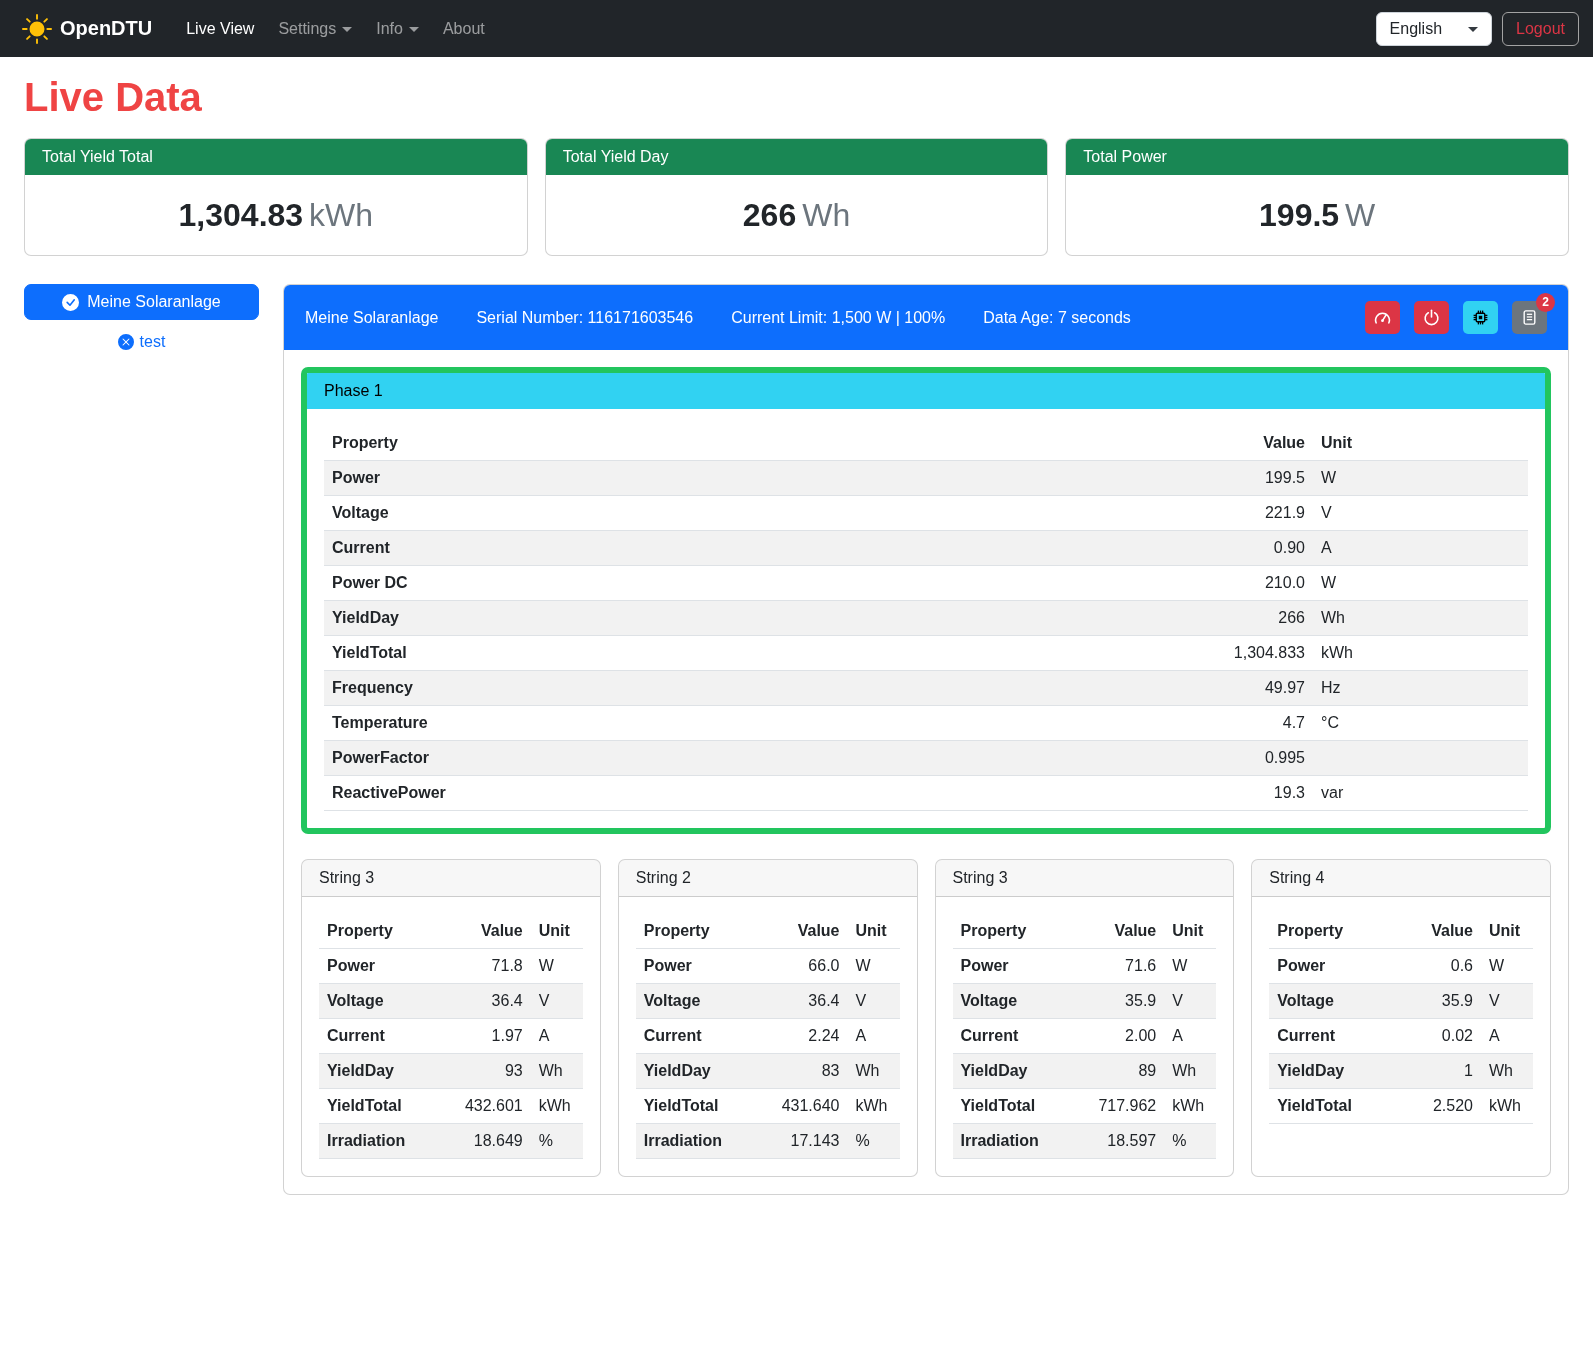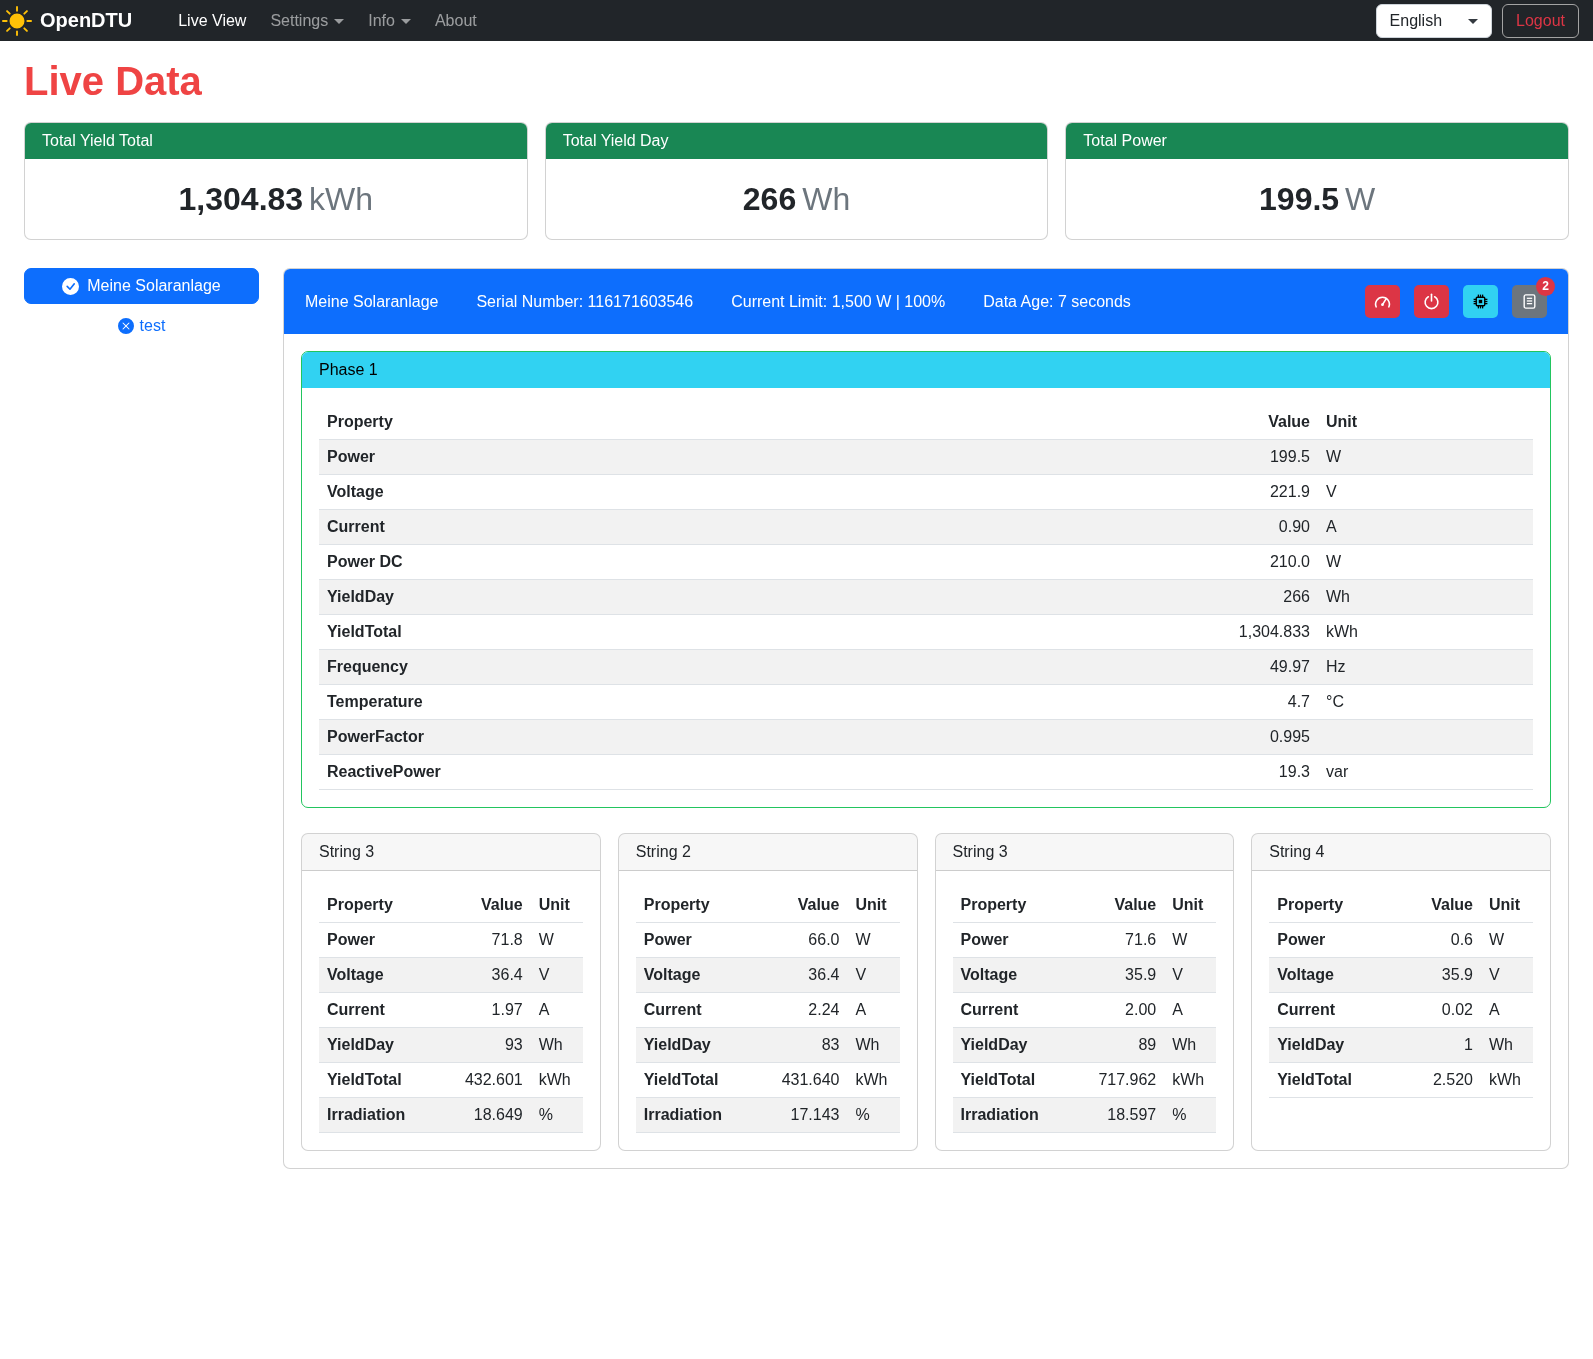--- a/index.html
+++ b/index.html
@@ -10,25 +10,24 @@
     background: #fff;
     font-family: "Liberation Sans", "DejaVu Sans", sans-serif;
     color: #212529;
     font-size: 16px;
   }
   [data-interactable="true"] { cursor: pointer; }
 
   
   .navbar {
     background: #212529;
-    height: 41px;
+    height: 57px;
     display: flex;
     align-items: center;
-    padding: 0 14px 0 2px;
-    gap: 12px;
+    padding: 0 14px 0 22px;
   }
   .brand { display:flex; align-items:center; gap:8px; color:#fff; font-size:20px; font-weight:700; margin-right:24px; }
   .nav-links { display:flex; align-items:center; gap:4px;justify-content:flex-end; }
   .nav-link { color: rgba(255,255,255,.55); padding: 8px 10px; font-size:16px; display:flex; align-items:center; gap:6px; }
   .nav-link.active { color:#fff; }
   .caret {
     display:inline-block; width:0; height:0;
     border-top:5px solid currentColor;
     border-left:5px solid transparent;
     border-right:5px solid transparent;
@@ -83,21 +82,21 @@
   .btn-cyan { background:#31d2f2; }
   .btn-gray { background:#6c757d; }
   .event-badge {
     position:absolute; top:-8px; right:-8px; background:#dc3545; color:#fff;
     min-width:19px; height:19px; border-radius:10px; font-size:12px; line-height:19px;
     text-align:center; padding:0 4px; font-weight:700;
   }
   .inverter-body { padding:17px; }
 
   
-  .phase-card { border:1px solid #22c55e; border-radius:7px; margin-bottom:25px; background:#fff; overflow:hidden; }
+  .phase-card { border:6px solid #22c55e; border-radius:7px; margin-bottom:25px; background:#fff; overflow:hidden; }
   .phase-card-header { background:#31d2f2; color:#000; padding:9px 17px; font-size:16px; }
   .phase-card-body { padding:17px; }
 
   
   table.data-table { width:100%; border-collapse:collapse; font-size:16px; }
   .data-table th, .data-table td { padding:8px 8px; border-bottom:1px solid #dee2e6; text-align:left; vertical-align:middle; }
   .data-table th { font-weight:700; }
   .data-table .col-val { text-align:right; }
   .phase-table .col-val { width:130px; }
   .phase-table .col-unit { width:215px; }

